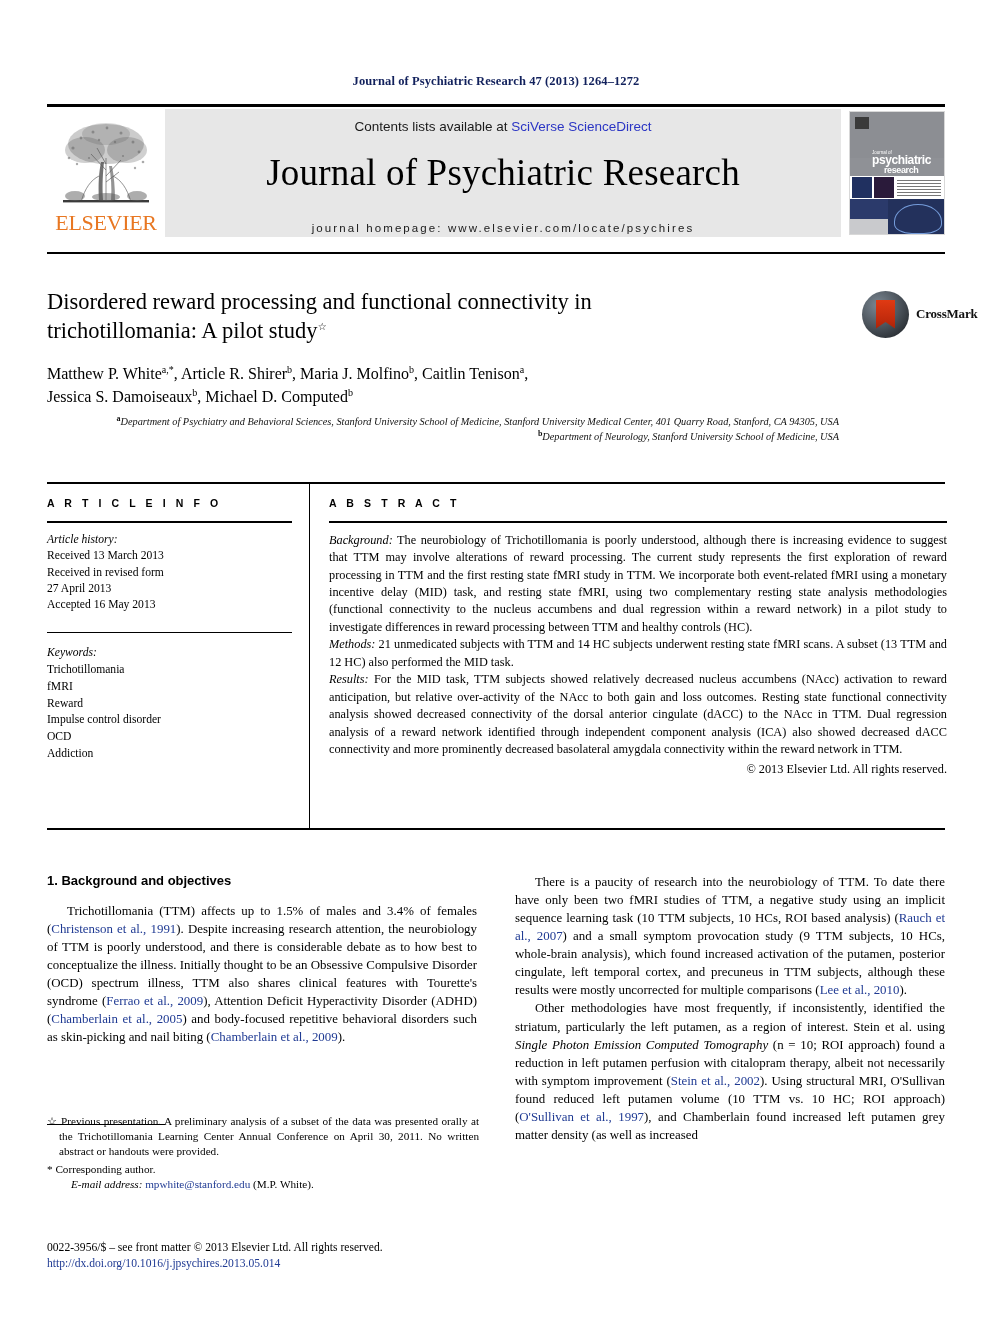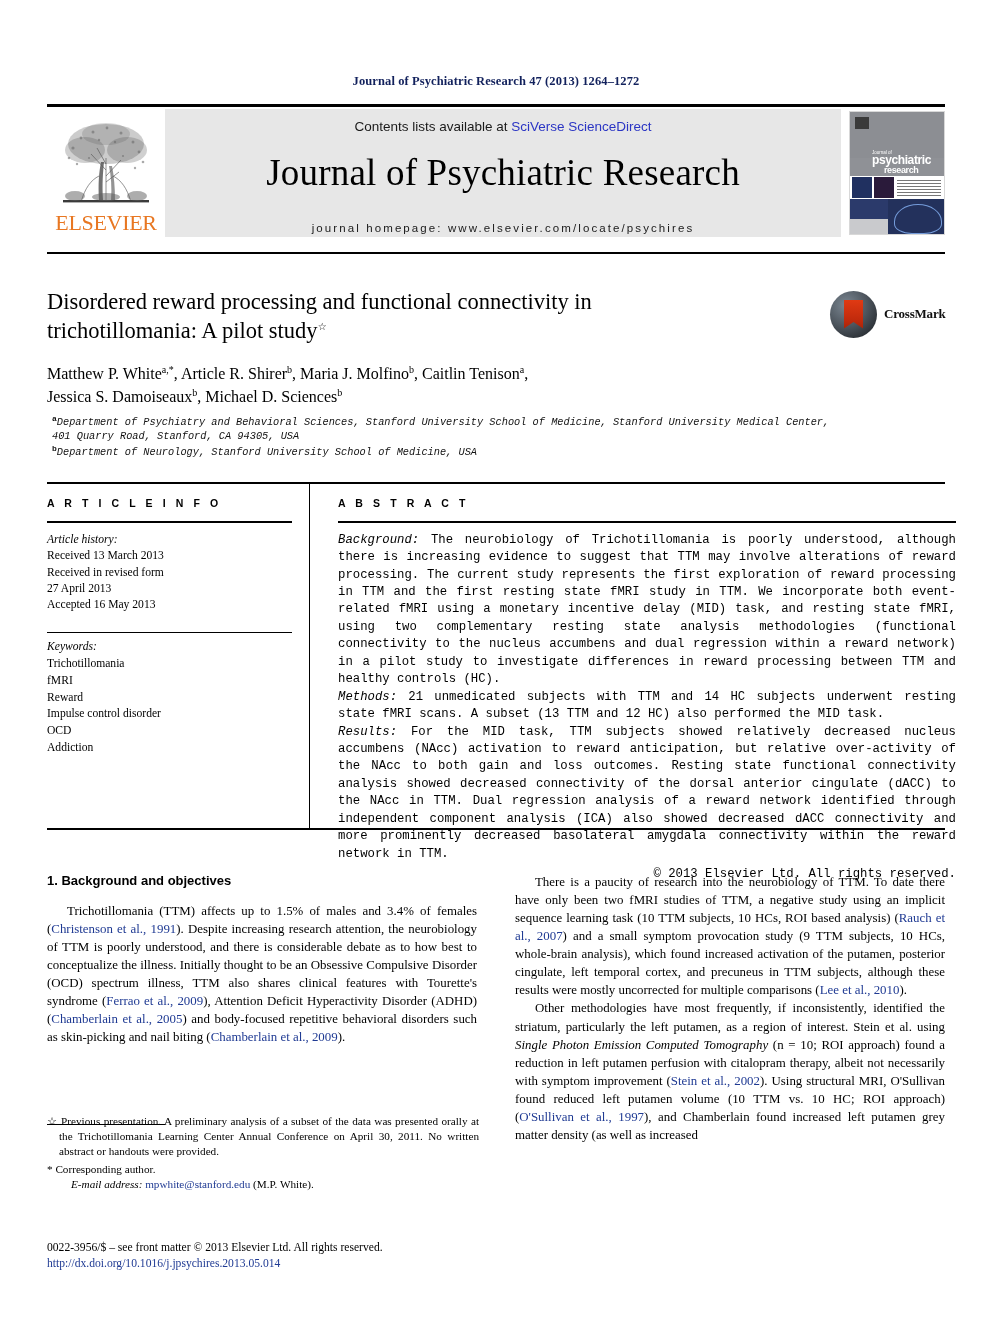--- a/index.html
+++ b/index.html
@@ -152,31 +152,32 @@
   }
   .authors {
     font-family: "Liberation Serif", serif;
     font-size: 16px;
     line-height: 1.42;
     margin-top: 17px;
     color: #000;
   }
   .authors sup, .article-title sup { font-size: 10px; vertical-align: super; }
   .affils {
-    position: absolute; top: 414px; left: 52px; width: 800px;
-    font-family: Liberation Mono, monospace;
+    position: absolute; top: 414px; left: 39px; width: 800px;
+    font-family: Liberation Serif, serif;
     font-style: italic;
     font-size: 10.3px;
     line-height: 1.33;
     color: #111;
+    text-align: right;
   }
   .affils sup { font-style: normal; font-weight: bold; font-size: 8px; vertical-align: super; }
 
   .crossmark {
-    position: absolute; top: 286px; left: 830px;
+    position: absolute; top: 286px; left: 862px;
     width: 118px; height: 56px;
     display: flex; align-items: center; text-align: center;
   }
   .cm-badge {
     width: 47px; height: 47px; border-radius: 50%;
     background: radial-gradient(circle at 34% 30%, #7b8792 0%, #4c545c 48%, #2d3238 78%, #1d2125 100%);
     position: relative;
     flex: 0 0 47px;
   }
   .cm-ribbon {
@@ -188,43 +189,42 @@
     font-family: "Liberation Serif", serif;
     font-weight: bold; font-size: 13px; color: #111; margin-left: 7px;
     letter-spacing: -0.2px;
   }
 
   
   .rule-info {
     position: absolute; top: 482px; left: 47px; width: 898px; height: 2px; background: #000;
   }
   .info-col { position: absolute; top: 497px; left: 47px; width: 245px; }
-  .abs-col  { position: absolute; top: 497px; left: 338px; width: 618px; }
+  .abs-col  { position: absolute; top: 497px; left: 329px; width: 618px; }
 
   .sec-head {
     font-family: "Liberation Sans", sans-serif;
     font-weight: bold;
     font-size: 10.5px;
     letter-spacing: 3.6px;
     color: #000;
   }
   .thin-rule { height: 1.6px; background: #000; margin-top: 12px; }
   .hist-block { margin-top: 9px; font-size: 11.6px; line-height: 1.42; }
   .hist-title { font-style: italic; }
   .kw-rule { height: 1.6px; background: #000; margin-top: 18px; }
-  .kw-block { margin-top: 6px; font-size: 11.6px; line-height: 1.44; }
+  .kw-block { margin-top: 12px; font-size: 11.6px; line-height: 1.44; }
   .kw-title { font-style: italic; }
 
   .abstract-body {
     margin-top: 9px;
     font-size: 12.3px;
     line-height: 1.42;
     text-align: justify;
     color: #000;
-    font-family: Liberation Mono, monospace;
   }
   .abstract-body p { margin: 0; }
   .abstract-body .lbl { font-style: italic; }
   .copyright { text-align: right; margin-top: 3px; font-size: 12.3px; }
 
   .rule-abs-end {
     position: absolute; top: 828px; left: 47px; width: 898px; height: 2px; background: #000;
   }
   .vrule {
     position: absolute; top: 484px; left: 309px; width: 1.4px; height: 344px; background: #000;
@@ -371,21 +371,21 @@
     <h1 class="article-title">
       <span>Disordered reward processing and functional connectivity in</span><br>
       <span>trichotillomania: A pilot study</span><sup>☆</sup>
     </h1>
     <div class="authors">
       <span>Matthew P. White</span><sup>a,*</sup>,
       <span>Article R. Shirer</span><sup>b</sup>,
       <span>Maria J. Molfino</span><sup>b</sup>,
       <span>Caitlin Tenison</span><sup>a</sup>,<br>
       <span>Jessica S. Damoiseaux</span><sup>b</sup>,
-      <span>Michael D. Sciences</span><sup>b</sup>
+      <span>Michael D. Computed</span><sup>b</sup>
     </div>
   </div>
 
   <div class="affils">
     <div><sup>a</sup><span>Department of Psychiatry and Behavioral Sciences, Stanford University School of Medicine, Stanford University Medical Center, 401 Quarry Road, Stanford, CA 94305, USA</span></div>
     <div><sup>b</sup><span>Department of Neurology, Stanford University School of Medicine, USA</span></div>
   </div>
 
   <div class="rule-info"></div>
   <div class="vrule"></div>

